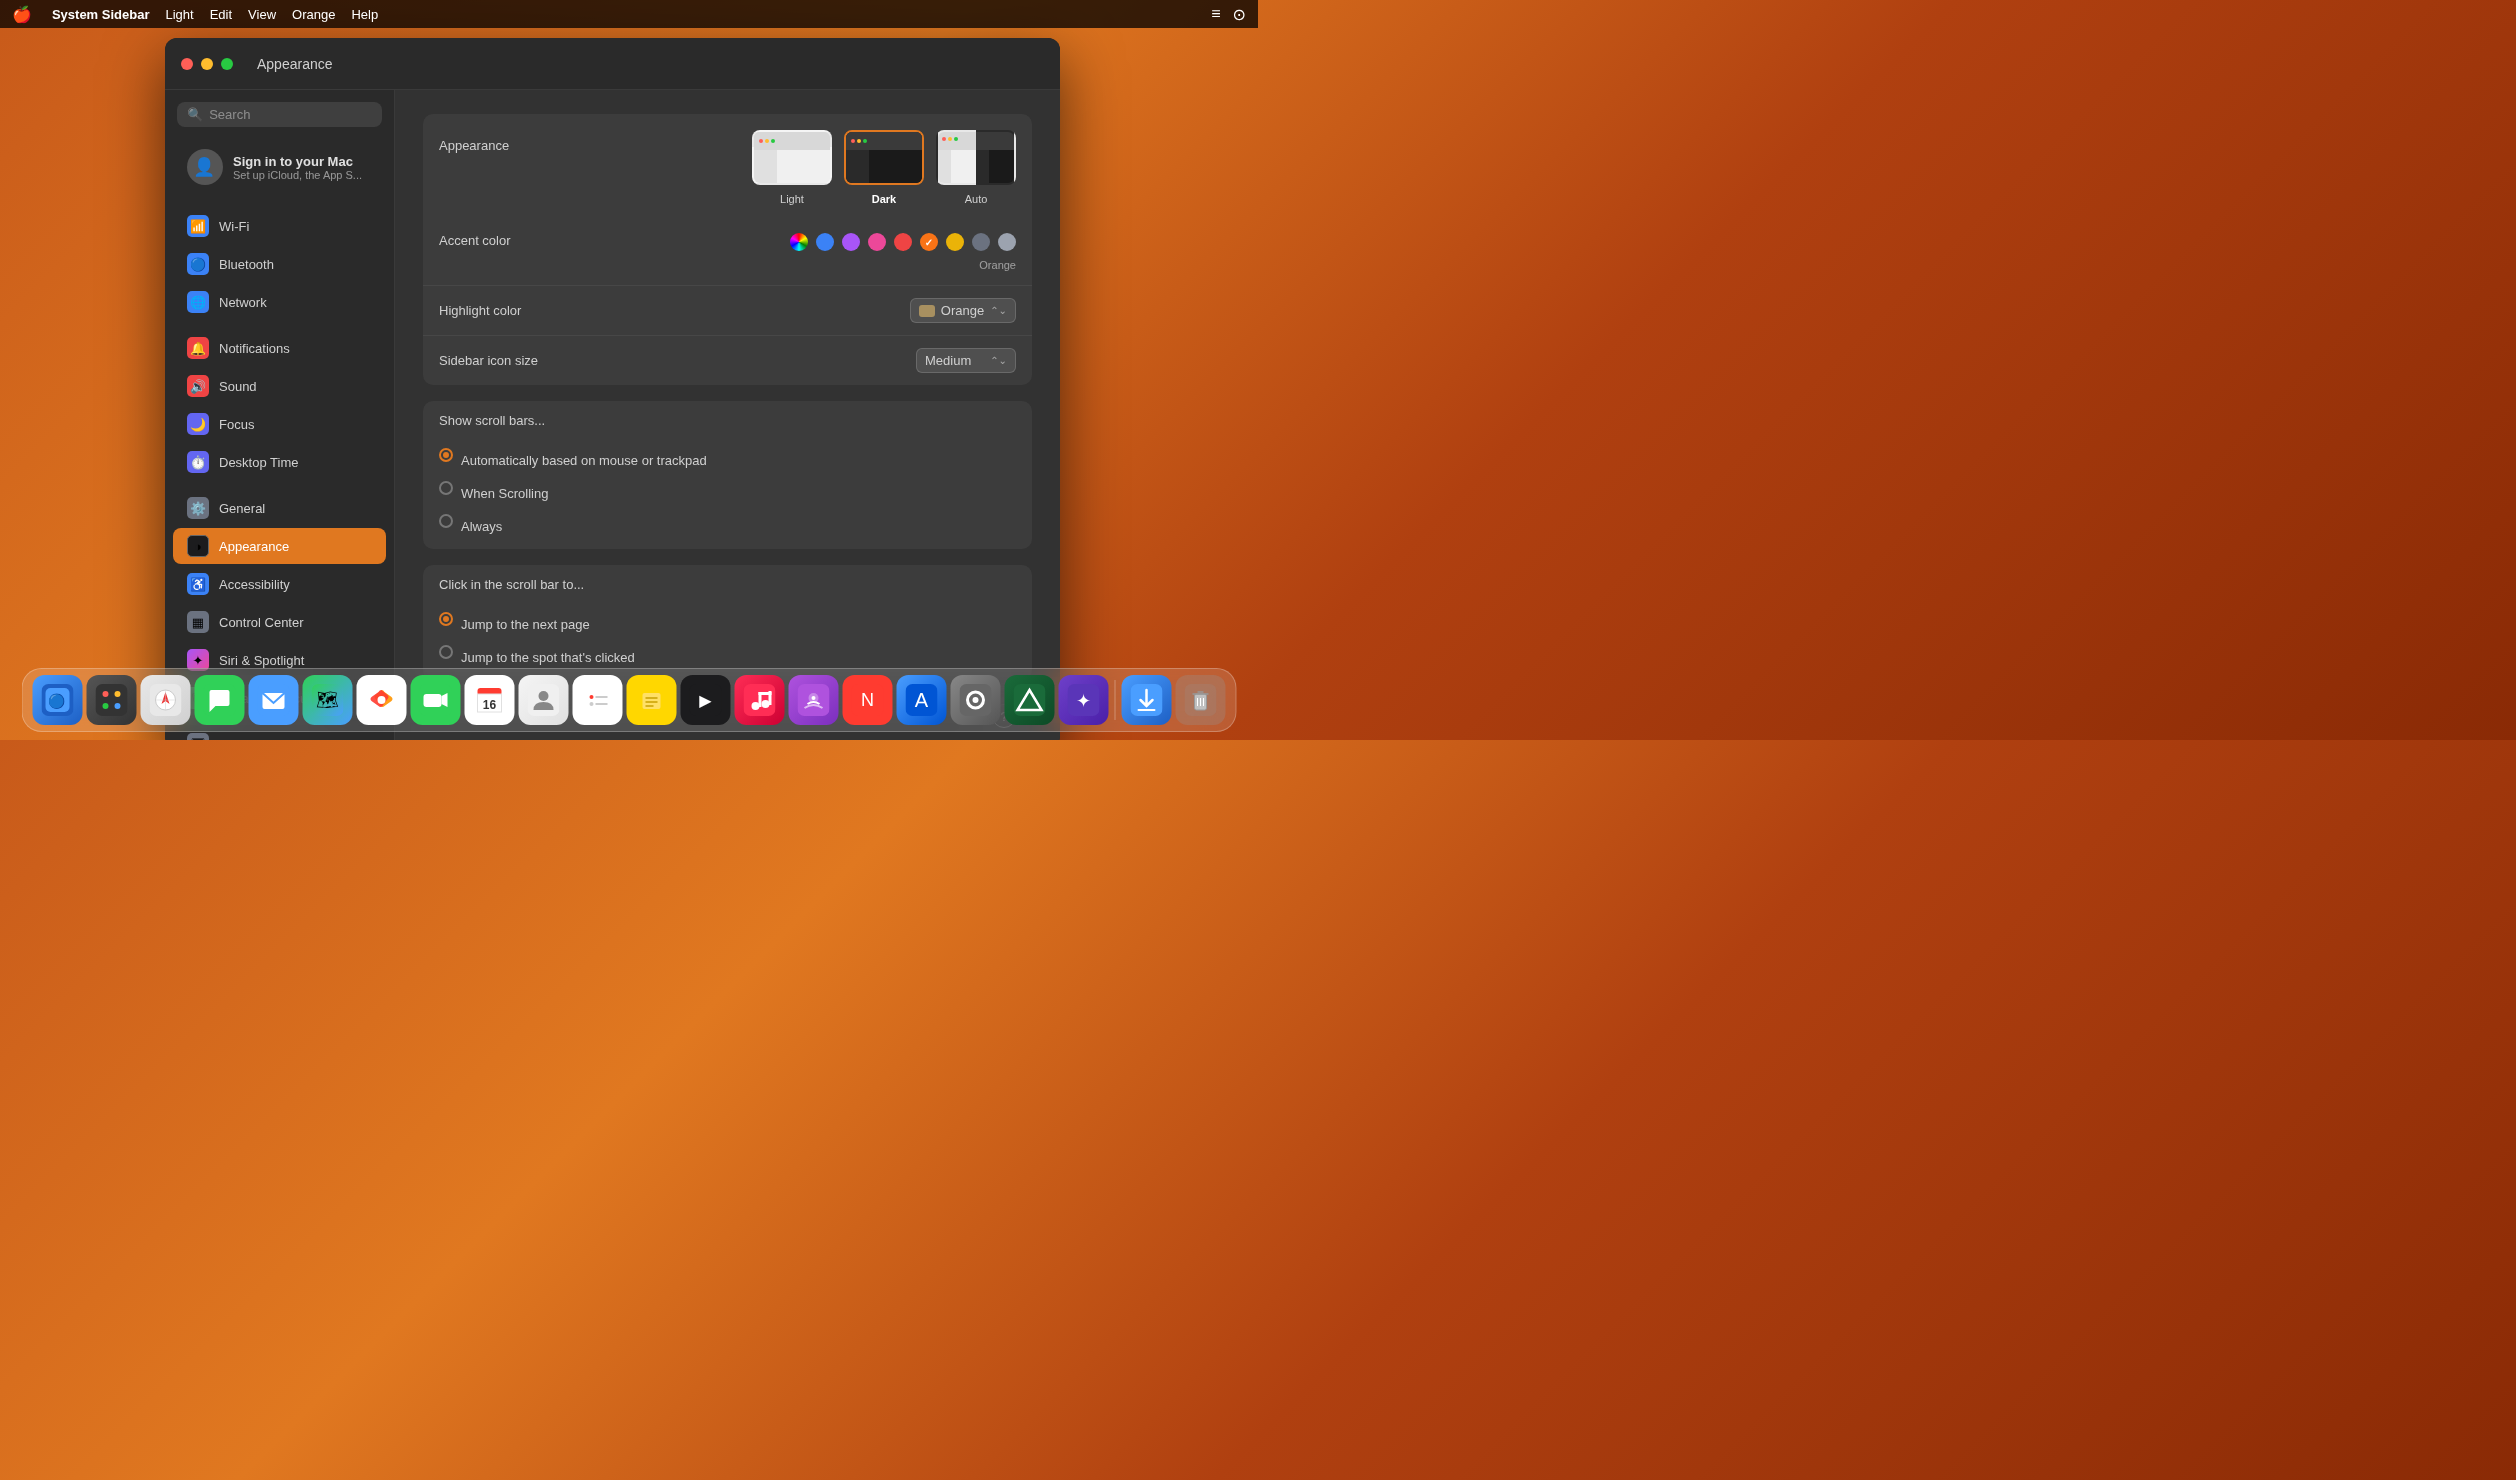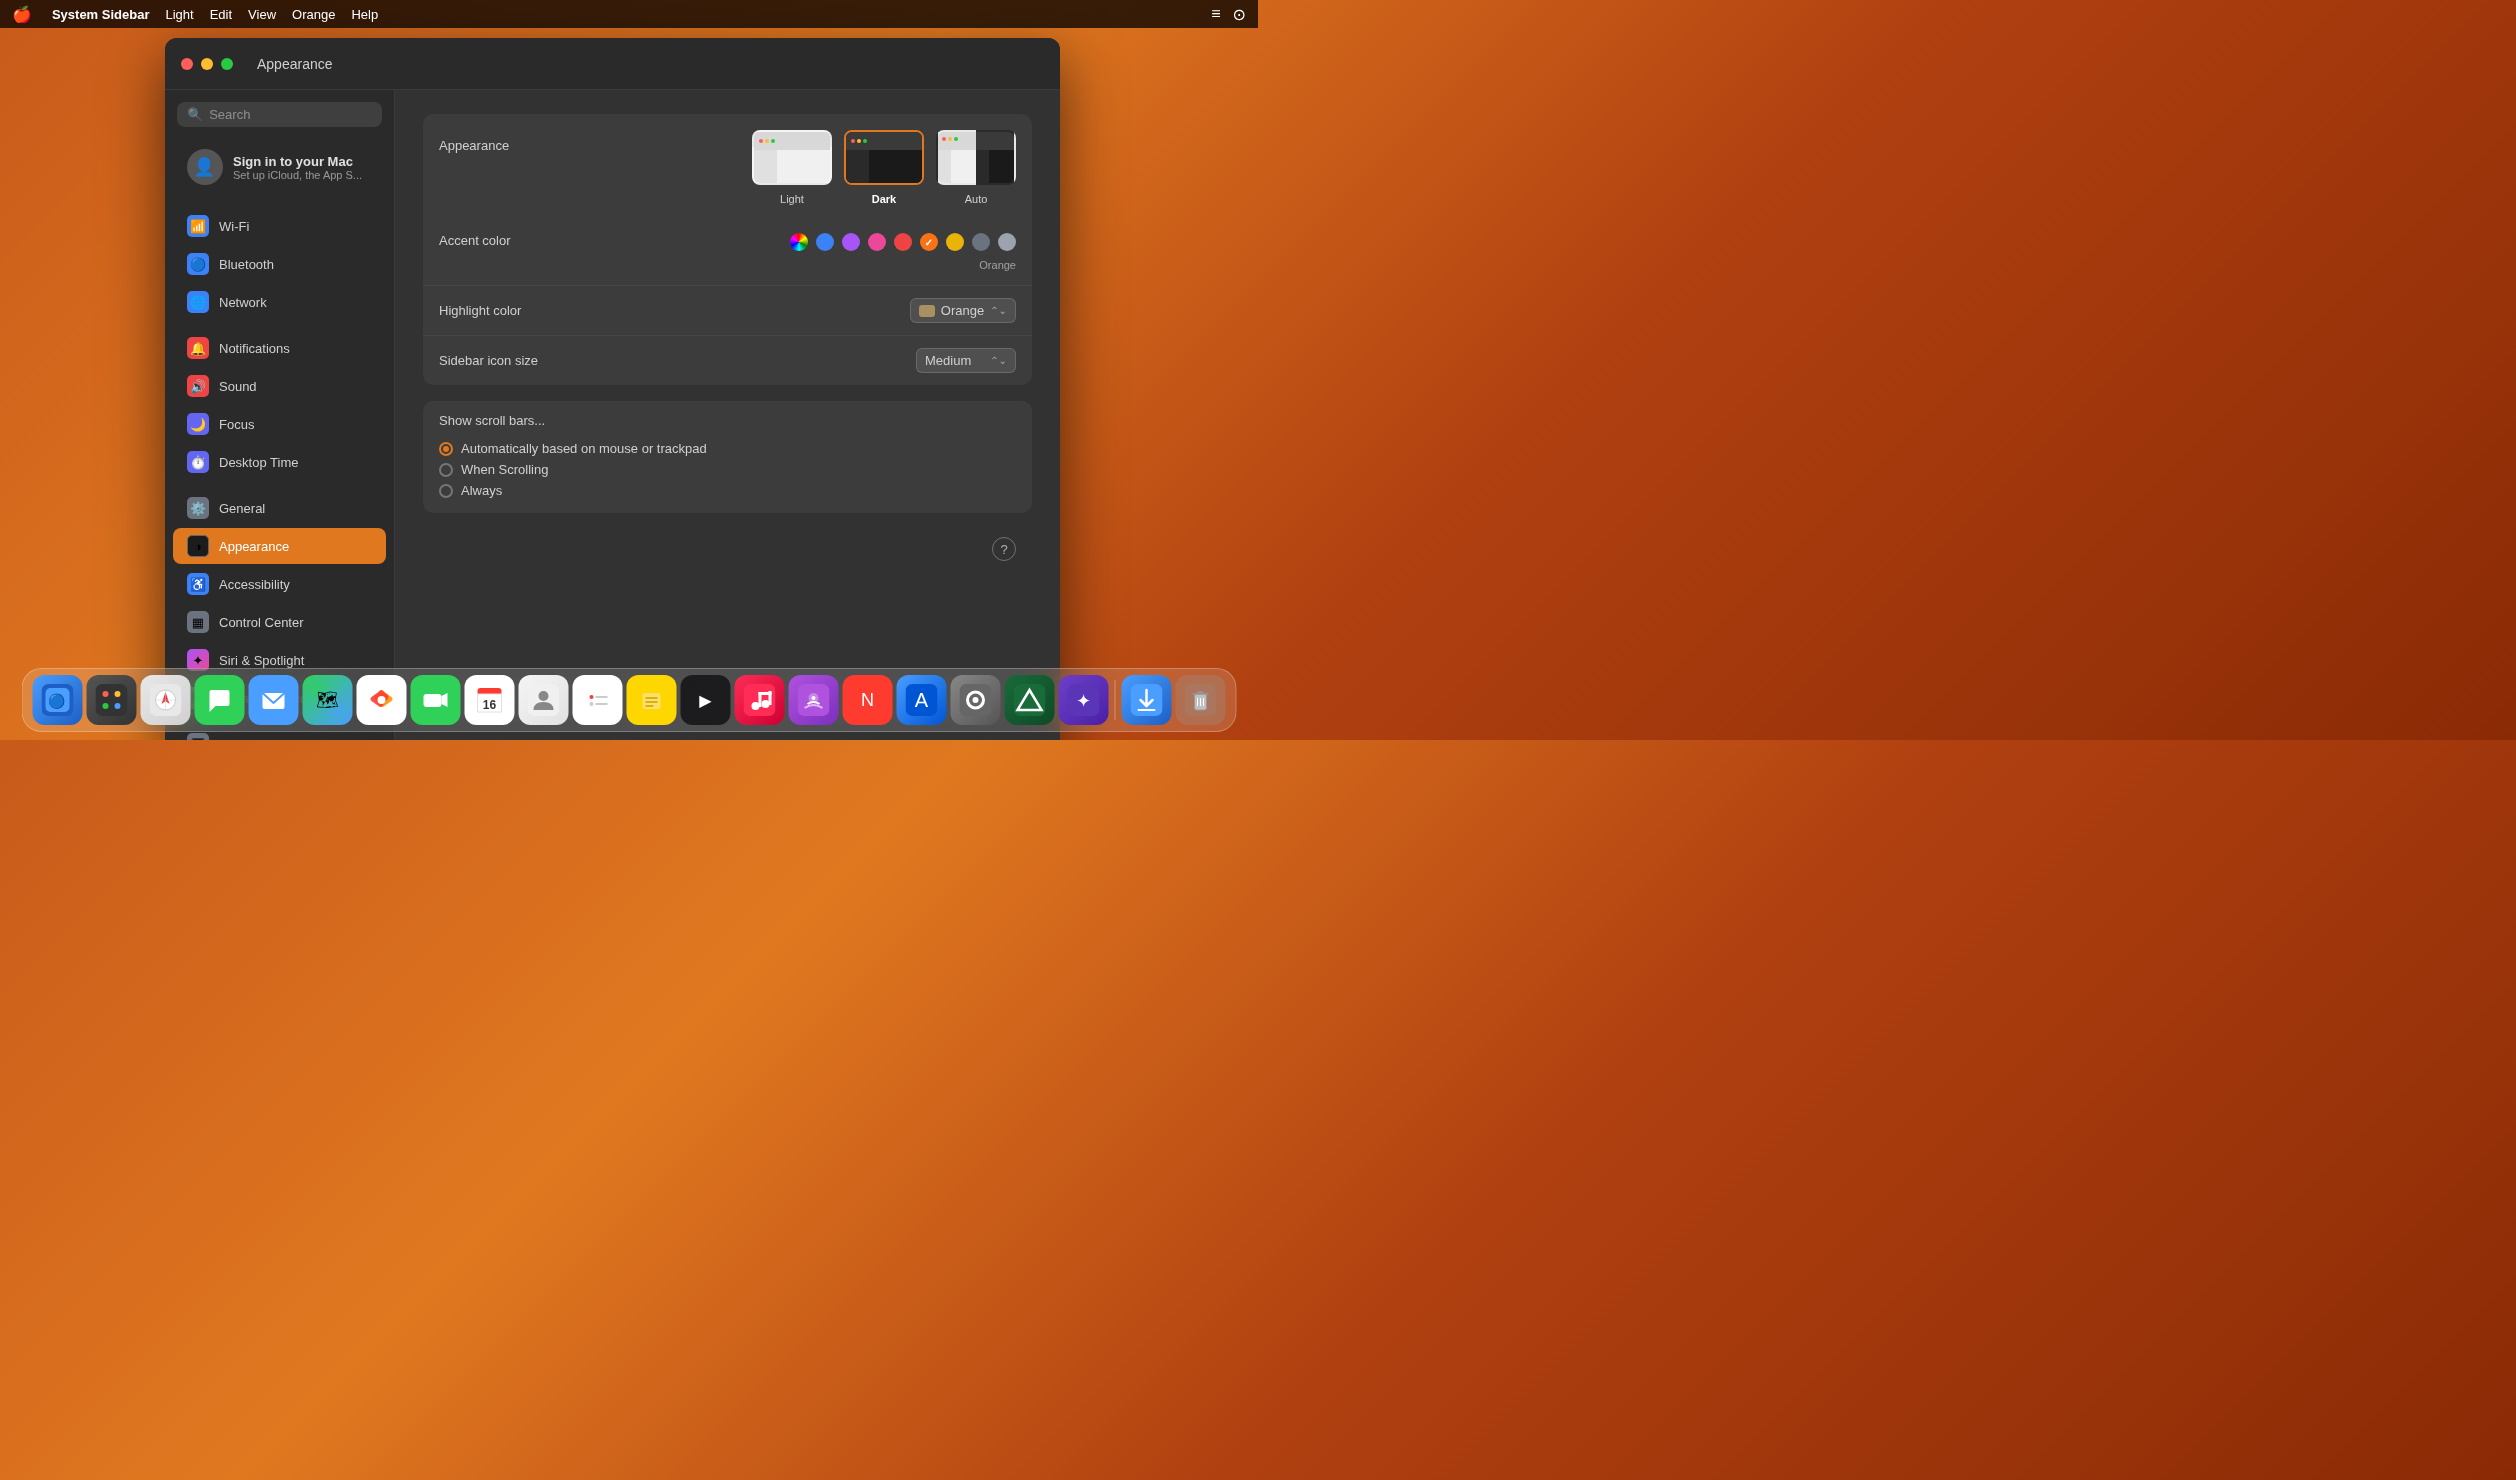--- a/index.html
+++ b/index.html
@@ -434,20 +434,21 @@
       position: absolute;
       top: 50%; left: 50%;
       transform: translate(-50%, -50%);
       width: 6px; height: 6px;
       border-radius: 50%;
       background: #e07820;
     }
     .radio-label {
       color: #d0d0d0;
       font-size: 13px;
+      margin-top: 12px;
     }
 
     
     .help-btn {
       width: 24px; height: 24px;
       border-radius: 50%;
       border: 1px solid rgba(255,255,255,0.3);
       background: transparent;
       color: rgba(255,255,255,0.6);
       font-size: 13px;
@@ -753,20 +754,33 @@
             <div class="radio-btn"></div>
             <span class="radio-label">When Scrolling</span>
           </div>
           <div class="radio-option">
             <div class="radio-btn"></div>
             <span class="radio-label">Always</span>
           </div>
         </div>
       </div>
 
+      <div class="settings-card">
+        <div class="radio-group">
+          <div class="radio-group-title">Click in the scroll bar to...</div>
+          <div class="radio-option">
+            <div class="radio-btn selected"></div>
+            <span class="radio-label">Jump to the next page</span>
+          </div>
+          <div class="radio-option">
+            <div class="radio-btn"></div>
+            <span class="radio-label">Jump to the spot that's clicked</span>
+          </div>
+        </div>
+      </div>
 
       <div style="display:flex;justify-content:flex-end;">
         <div class="help-btn">?</div>
       </div>
 
     </div>
   </div>
 </div>
 
 <div class="dock">

